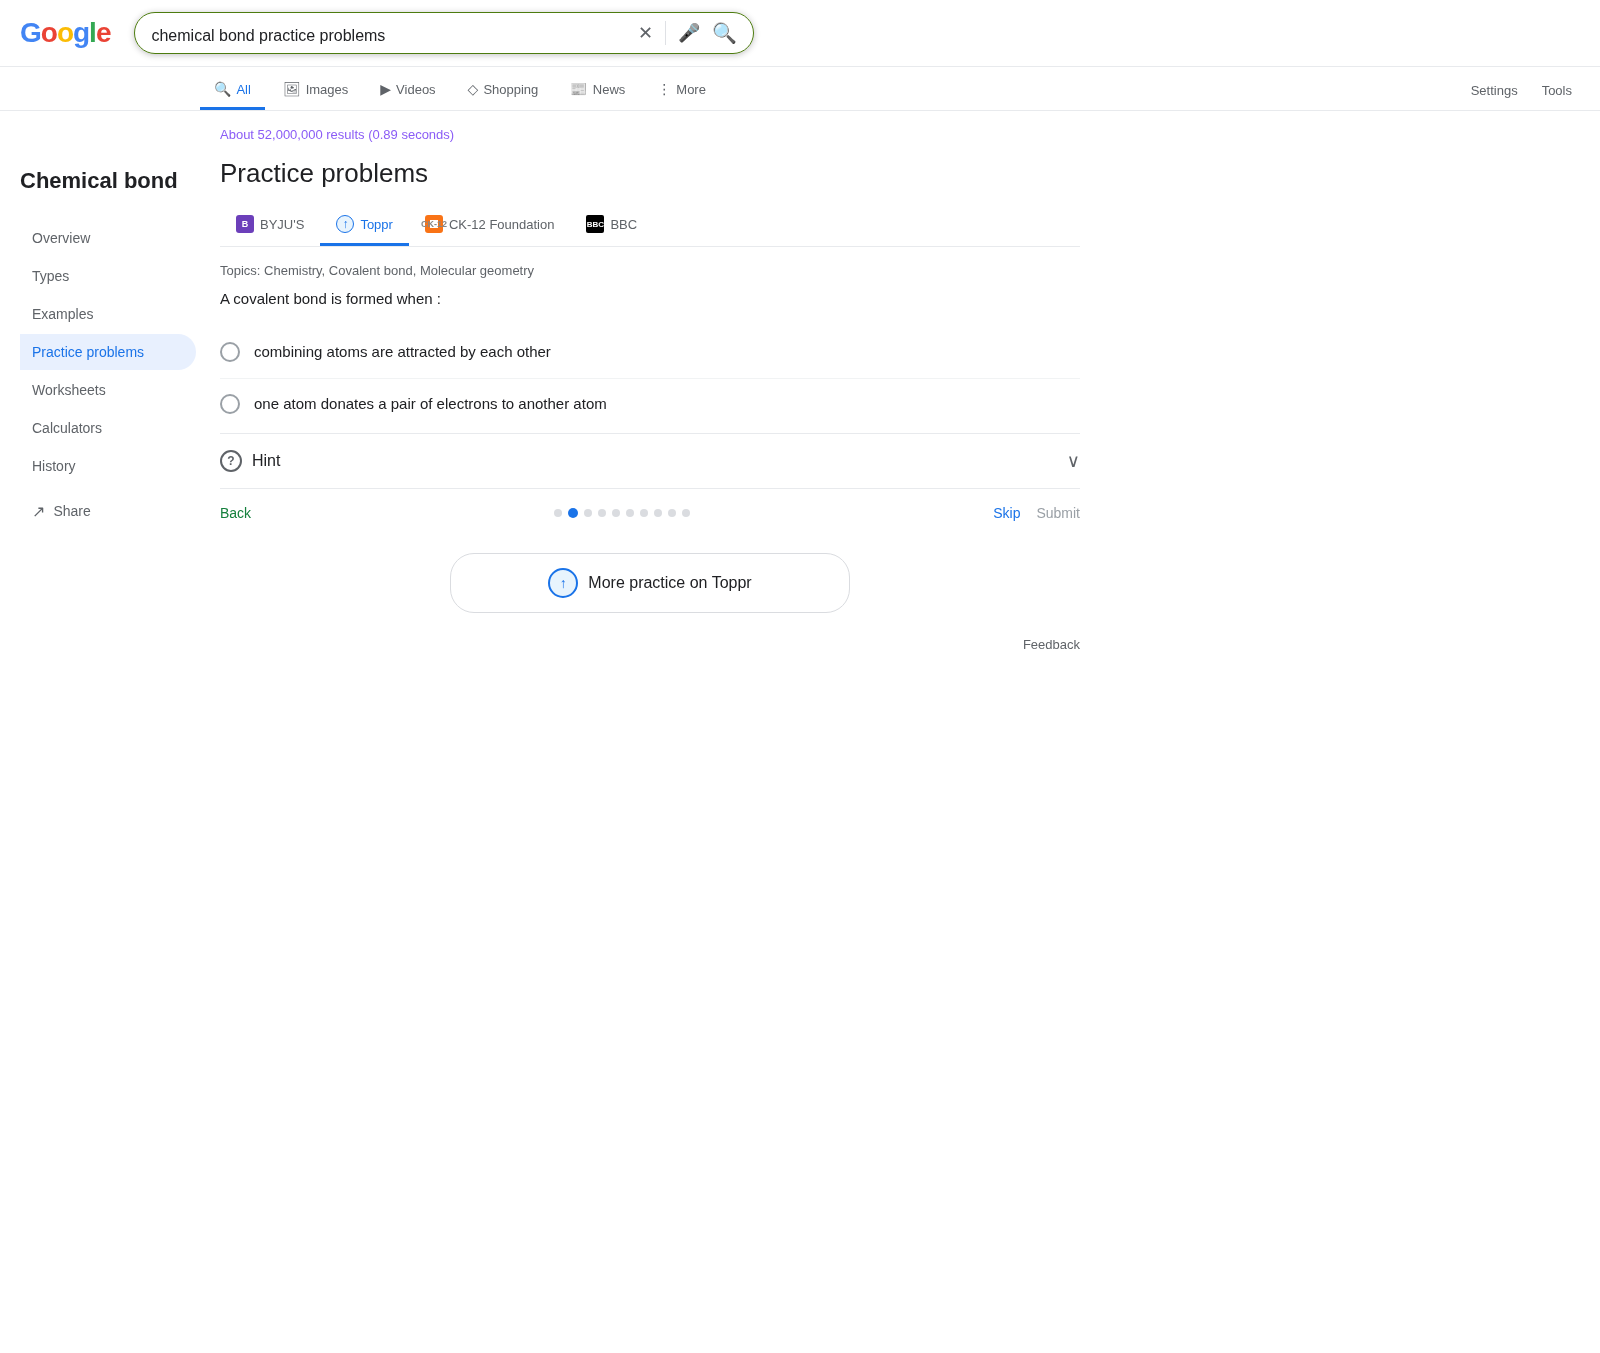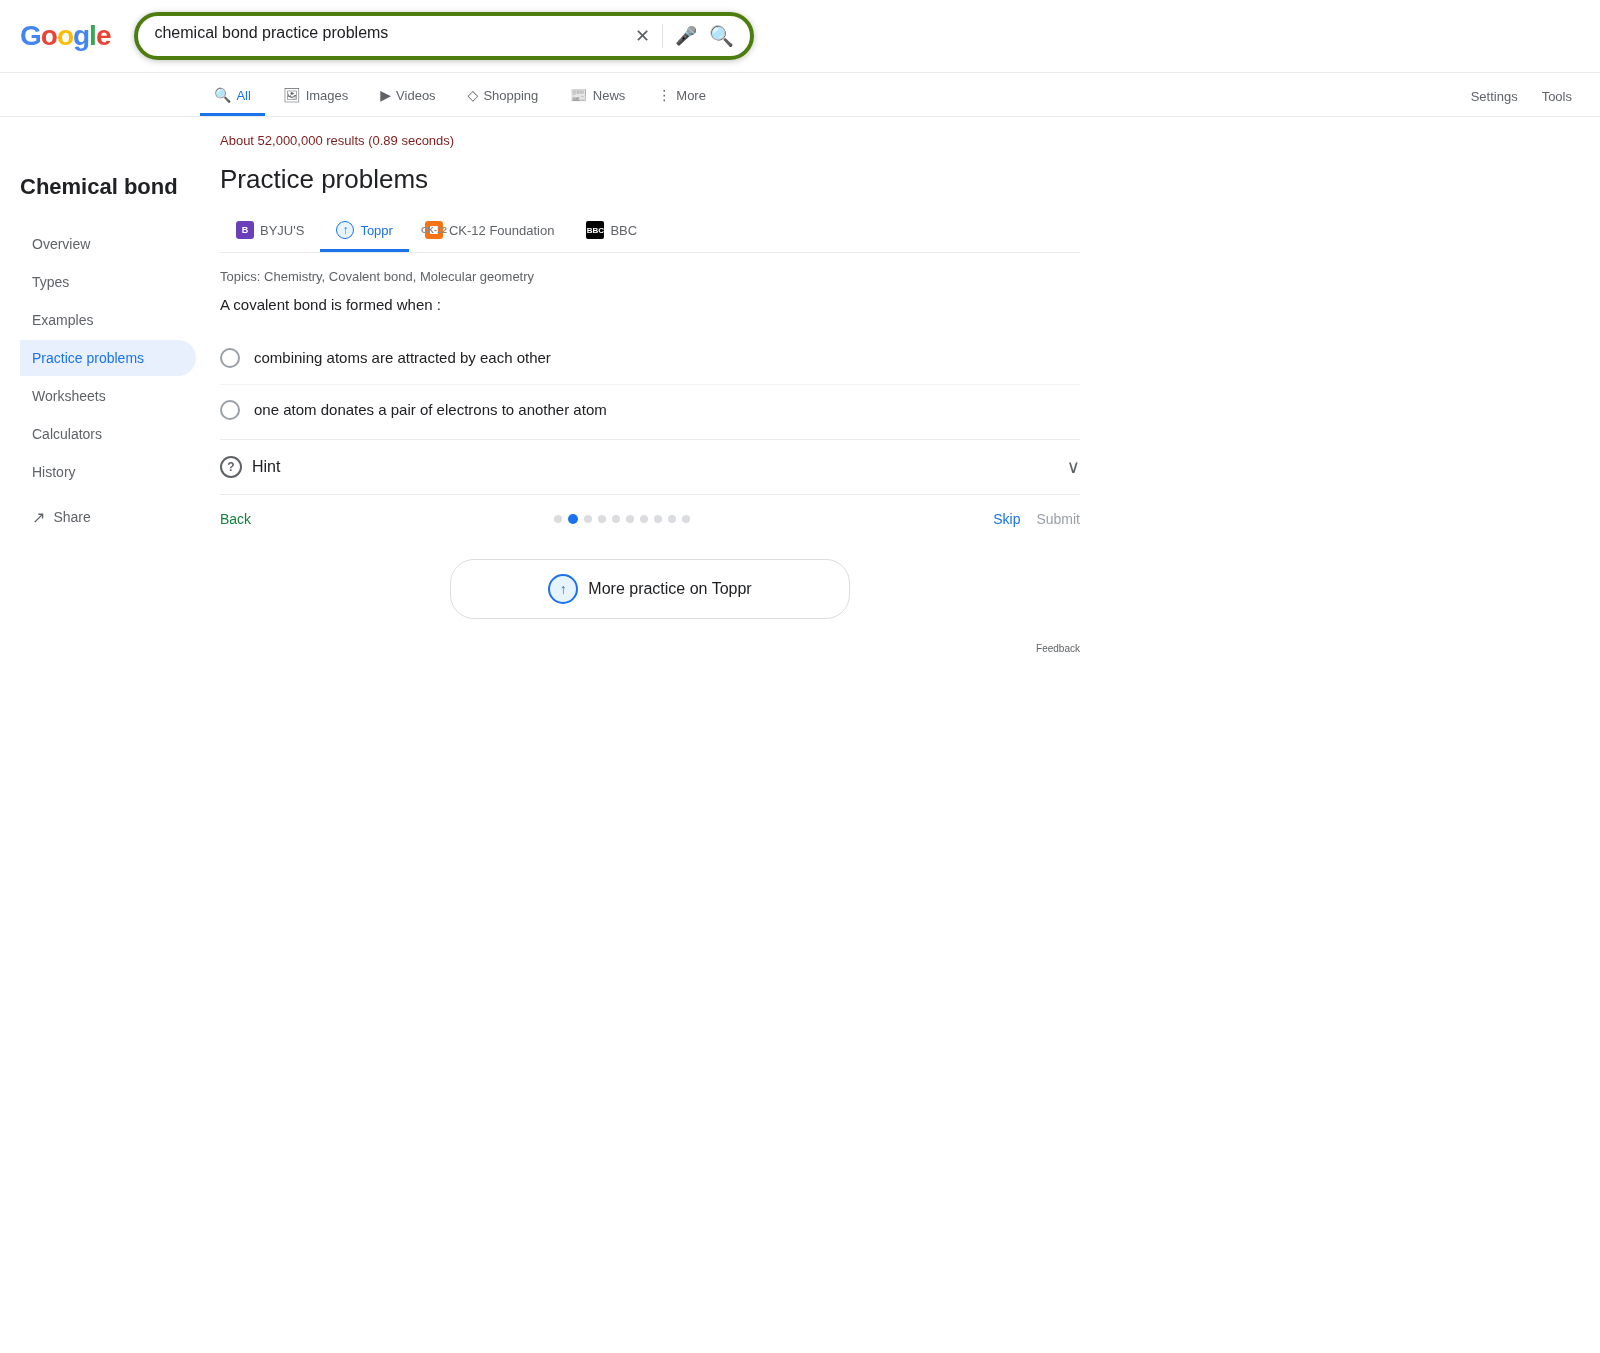--- a/index.html
+++ b/index.html
@@ -8,21 +8,21 @@
     
     .header { display: flex; align-items: center; padding: 12px 20px; gap: 16px; border-bottom: 1px solid #e8eaed; }
     .google-logo { display: flex; align-items: center; font-size: 28px; font-weight: bold; letter-spacing: -1px; margin-right: 8px; }
     .logo-g { color: #4285f4; }
     .logo-o1 { color: #ea4335; }
     .logo-o2 { color: #fbbc05; }
     .logo-g2 { color: #4285f4; }
     .logo-l { color: #34a853; }
     .logo-e { color: #ea4335; }
 
-    .search-bar { display: flex; align-items: flex-start; border: 4px solid #4d7c0f; border-radius: 24px; padding: 8px 16px; width: 620px; gap: 8px; box-shadow: 0 1px 6px rgba(32,33,36,.28); }
+    .search-bar { display: flex; align-items: flex-end; border: 1px solid #4d7c0f; border-radius: 24px; padding: 8px 16px; width: 620px; gap: 8px; box-shadow: 0 1px 6px rgba(32,33,36,.28); }
     .search-input { border: none; outline: none; font-size: 16px; flex: 1; color: #202124; }
     .search-icons { display: flex; align-items: center; gap: 12px; }
     .icon-btn { background: none; border: none; cursor: pointer; display: flex; align-items: center; }
     .divider-v { width: 1px; height: 24px; background: #dfe1e5; }
     .mic-icon { color: #4285f4; font-size: 18px; }
     .search-icon-blue { color: #4285f4; font-size: 18px; }
 
     
     .nav-tabs { display: flex; align-items: center; padding: 4px 20px 0 200px; border-bottom: 1px solid #e8eaed; gap: 4px; }
     .nav-tab { display: flex; align-items: center; gap: 5px; padding: 10px 14px; font-size: 13px; color: #5f6368; cursor: pointer; border-bottom: 3px solid transparent; text-decoration: none; white-space: nowrap; }
@@ -38,21 +38,21 @@
     .sidebar { width: 180px; flex-shrink: 0; padding-top: 40px; }
     .sidebar-title { font-size: 22px; font-weight: 600; color: #202124; margin-bottom: 24px; line-height: 1.3; }
     .sidebar-nav { display: flex; flex-direction: column; gap: 2px; }
     .sidebar-item { padding: 10px 12px; font-size: 14px; color: #5f6368; cursor: pointer; border-radius: 0 20px 20px 0; margin-right: 4px; }
     .sidebar-item.active { background: #e8f0fe; color: #1a73e8; font-weight: 500; }
     .sidebar-share { display: flex; align-items: center; gap: 8px; padding: 10px 12px; font-size: 14px; color: #5f6368; cursor: pointer; margin-top: 8px; }
     .share-icon { font-size: 16px; }
 
     
     .content { flex: 1; padding: 0 20px; max-width: 900px; }
-    .results-count { font-size: 13px; color: #7f1d1d; margin-bottom: 16px; }
+    .results-count { font-size: 13px; color: #8b5cf6; margin-bottom: 16px; }
     .section-title { font-size: 26px; font-weight: 400; color: #202124; margin-bottom: 16px; }
 
     
     .source-tabs { display: flex; align-items: center; gap: 0; border-bottom: 1px solid #e8eaed; margin-bottom: 16px; }
     .source-tab { display: flex; align-items: center; gap: 6px; padding: 10px 16px; font-size: 13px; color: #5f6368; cursor: pointer; border-bottom: 3px solid transparent; white-space: nowrap; }
     .source-tab.active { color: #1a73e8; border-bottom: 3px solid #1a73e8; }
     .source-tab-icon { width: 18px; height: 18px; border-radius: 3px; display: inline-flex; align-items: center; justify-content: center; font-size: 10px; font-weight: bold; }
     .byjus-icon { background: #6c3fba; color: white; font-size: 9px; }
     .toppr-icon { background: #e8f4fd; border: 1.5px solid #1a73e8; border-radius: 50%; }
     .toppr-arrow { color: #1a73e8; font-size: 12px; }
@@ -86,21 +86,21 @@
     .submit-btn { color: #9aa0a6; font-size: 14px; font-weight: 500; background: none; border: none; cursor: default; }
 
     
     .more-practice-container { display: flex; justify-content: center; padding: 16px 0 8px; }
     .more-practice-btn { display: flex; align-items: center; gap: 10px; padding: 14px 40px; border: 1.5px solid #dadce0; border-radius: 24px; font-size: 16px; color: #202124; cursor: pointer; background: white; min-width: 400px; justify-content: center; }
     .toppr-circle { width: 30px; height: 30px; background: #e8f4fd; border: 2px solid #1a73e8; border-radius: 50%; display: flex; align-items: center; justify-content: center; }
     .toppr-up-arrow { color: #1a73e8; font-size: 14px; font-weight: bold; }
 
     
     .feedback-area { display: flex; justify-content: flex-end; padding: 16px 0; }
-    .feedback-btn { color: #5f6368; font-size: 10px; background: none; border: none; cursor: pointer; }
+    .feedback-btn { color: #5f6368; font-size: 13px; background: none; border: none; cursor: pointer; }
   </style>
 </head>
 <body>
 
 <div class="header">
   <div class="google-logo">
     <span class="logo-g">G</span>
       <span class="logo-o1">o</span>
       <span class="logo-o2">o</span>
       <span class="logo-g2">g</span>

